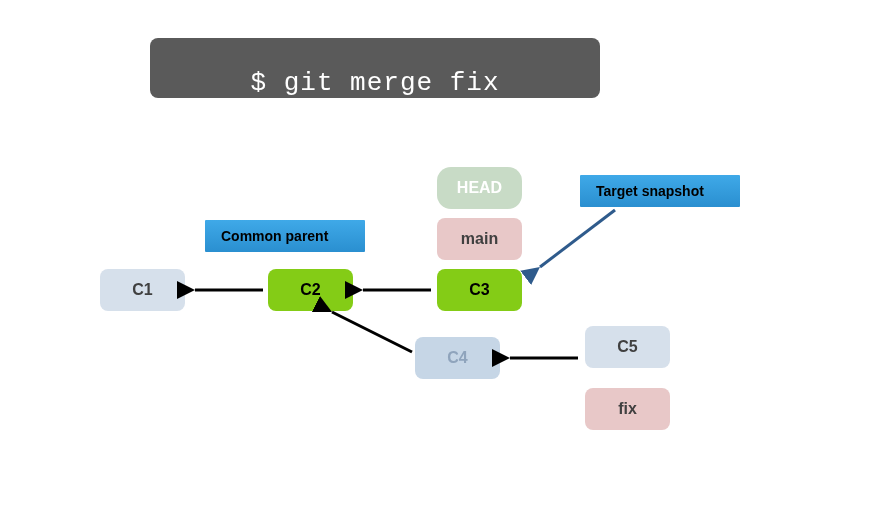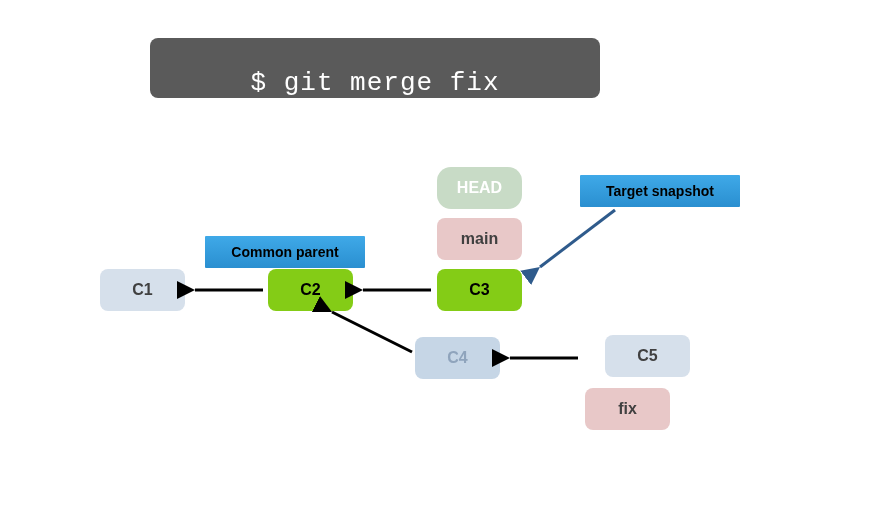--- a/index.html
+++ b/index.html
@@ -58,36 +58,35 @@
       background: #e8c8c8;
       color: #404040;
     }
     .label-box {
       position: absolute;
       background: linear-gradient(to bottom, #3fa9e8, #2a8fd0);
       color: #000000;
       font-size: 14px;
       font-weight: 700;
       padding: 8px 16px;
-      text-align: center;
       border-radius: 1px;
     }
     svg.arrow {
       position: absolute;
       overflow: visible;
     }
   </style>
 </head>
 <body>
 
 <div class="command-bar">
   <span>$ git merge fix</span>
 </div>
 
-<div class="label-box" style="left: 205px; top: 220px; width: 160px; margin-top: 16px;">
+<div class="label-box" style="left: 205px; top: 220px; width: 160px;">
   <span>Common  parent</span>
 </div>
 
 <div class="label-box" style="left: 580px; top: 175px; width: 160px;">
   <span>Target snapshot</span>
 </div>
 
 <div class="node green-faded" style="left: 437px; top: 167px; border-radius: 14px;">
   <span>HEAD</span>
 </div>
@@ -105,21 +104,21 @@
 </div>
 
 <div class="node yellow" style="left: 437px; top: 269px;">
   <span>C3</span>
 </div>
 
 <div class="node light-blue" style="left: 415px; top: 337px;">
   <span>C4</span>
 </div>
 
-<div class="node faded-blue" style="left: 585px; top: 335px; margin-left: 20px;">
+<div class="node faded-blue" style="left: 585px; top: 326px;">
   <span>C5</span>
 </div>
 
 <div class="node red-faded" style="left: 585px; top: 388px;">
   <span>fix</span>
 </div>
 
 <svg class="arrow" style="left: 185px; top: 280px; width: 85px; height: 20px;">
   <defs>
     <marker id="ah1" markerWidth="8" markerHeight="8" refX="2" refY="4" orient="auto">

